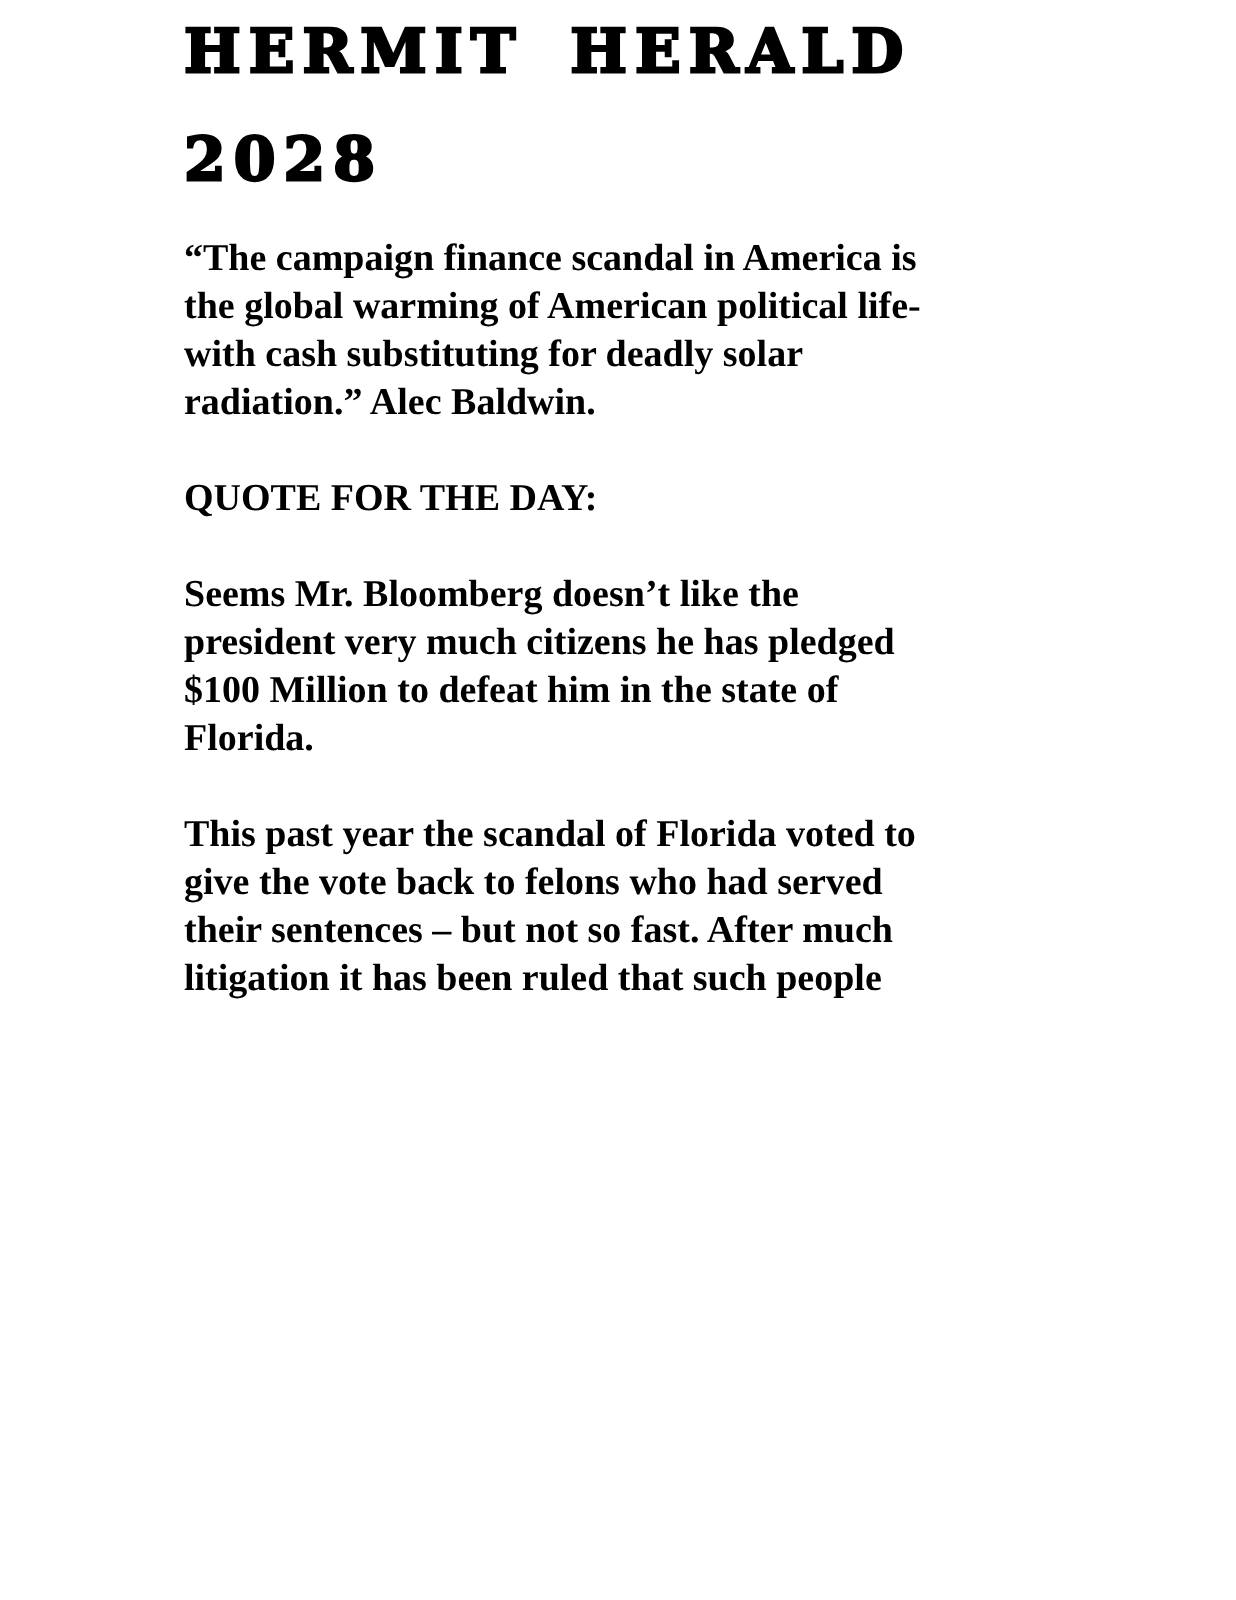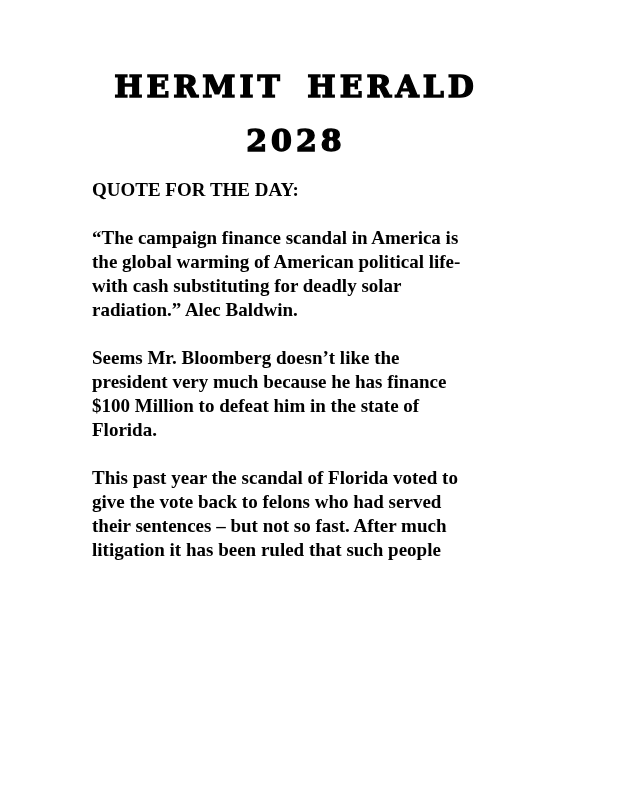--- a/index.html
+++ b/index.html
@@ -10,24 +10,22 @@
   .page {
     position: relative;
     width: 618px;
     height: 800px;
     background: #ffffff;
     color: #000000;
     overflow: hidden;
   }
   
   .masthead {
-    padding-top: 60px;
     margin-left: 92px;
     margin-right: 118px;
-    text-align: center;
     font-family: "DejaVu Serif", serif;
     font-weight: 700;
     font-size: 30px;
     line-height: 54px;
     letter-spacing: 4px;
     word-spacing: 9px;
     -webkit-text-stroke: 1.4px #000000;
     color: #000000;
   }
   .masthead .mast-line {
@@ -51,27 +49,27 @@
 <body>
 
 <div class="page">
 
   <div class="masthead">
     <div class="mast-line">HERMIT HERALD</div>
     <div class="mast-line">2028</div>
   </div>
 
   <div class="body-copy">
-    <div class="block">QUOTE FOR THE DAY:</div>
     <div class="block">“The campaign finance scandal in America is
 the global warming of American political life-
 with cash substituting for deadly solar
 radiation.” Alec Baldwin.</div>
+    <div class="block">QUOTE FOR THE DAY:</div>
     <div class="block">Seems Mr. Bloomberg doesn’t like the
-president very much because he has finance
+president very much citizens he has pledged
 $100 Million to defeat him in the state of
 Florida.</div>
     <div class="block">This past year the scandal of Florida voted to
 give the vote back to felons who had served
 their sentences – but not so fast. After much
 litigation it has been ruled that such people</div>
   </div>
 
 </div>
 

